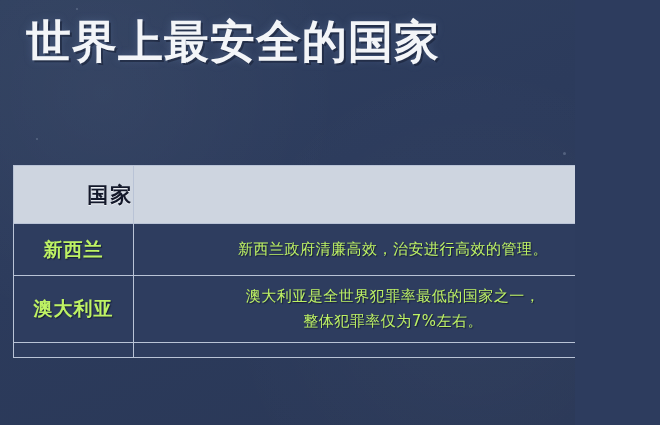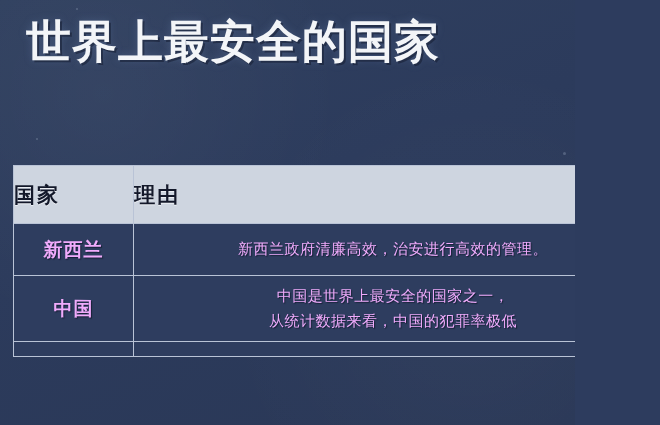--- a/index.html
+++ b/index.html
@@ -78,29 +78,29 @@
   }
   .col-country { width: 120px; }
   .col-reason  { width: 518px; }
 
   thead th {
     background: #ced5e0;
     color: #13182a;
     font-size: 21px;
     font-weight: bold;
     height: 57px;
-    text-align: left;
+    text-align: right;
     letter-spacing: 2px;
     text-shadow: 0 1px 0 rgba(255,255,255,0.6);
   }
 
   tbody td {
     background: linear-gradient(180deg, #33426а 0%, #2c3a5b 100%);
     background-color: #2e3d5f;
-    color: #f0abfc;
+    color: #bef264;
     text-align: center;
     text-shadow: 1px 1px 1px rgba(15, 22, 40, 0.75);
   }
   td.country {
     font-size: 19px;
     font-weight: bold;
     letter-spacing: 1px;
   }
   td.reason {
     font-size: 15px;
@@ -149,28 +149,28 @@
       </thead>
       <tbody>
 
         <tr class="row-nz">
           <td class="country">新西兰</td>
           <td class="reason">
             <span class="rline">新西兰政府清廉高效，治安进行高效的管理。</span>
           </td>
         </tr>
 
-
-        <tr class="row-cn">
-          <td class="country">中国</td>
+        <tr class="row-au">
+          <td class="country">澳大利亚</td>
           <td class="reason">
-            <span class="rline">中国是世界上最安全的国家之一，</span>
-            <span class="rline">从统计数据来看，中国的犯罪率极低</span>
+            <span class="rline">澳大利亚是全世界犯罪率最低的国家之一，</span>
+            <span class="rline">整体犯罪率仅为7%左右。</span>
           </td>
         </tr>
+
 
         <tr class="row-partial">
           <td class="country"></td>
           <td class="reason">
             <span class="rline"></span>
           </td>
         </tr>
 
       </tbody>
     </table>

